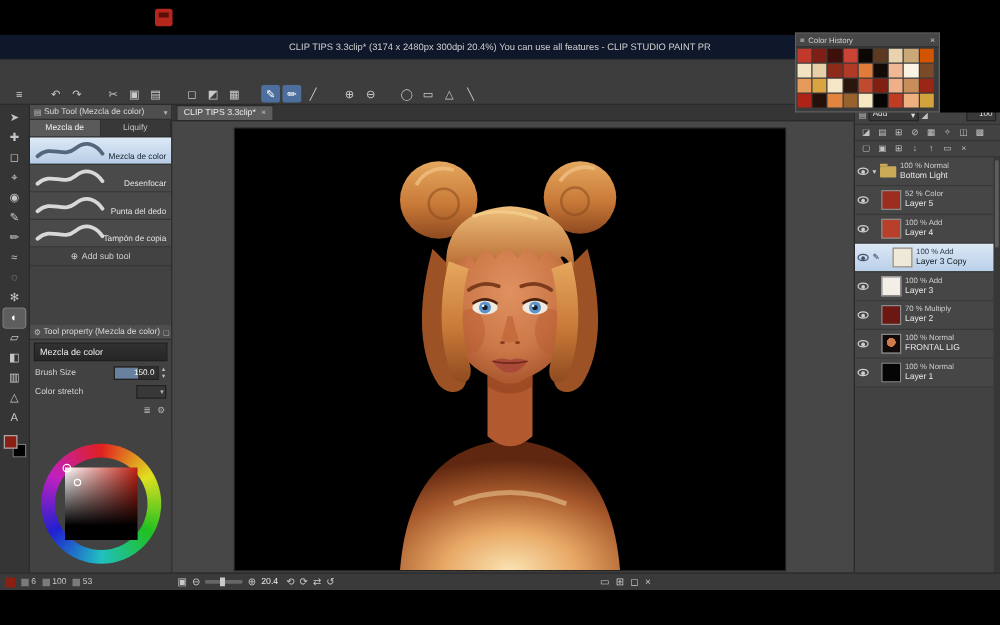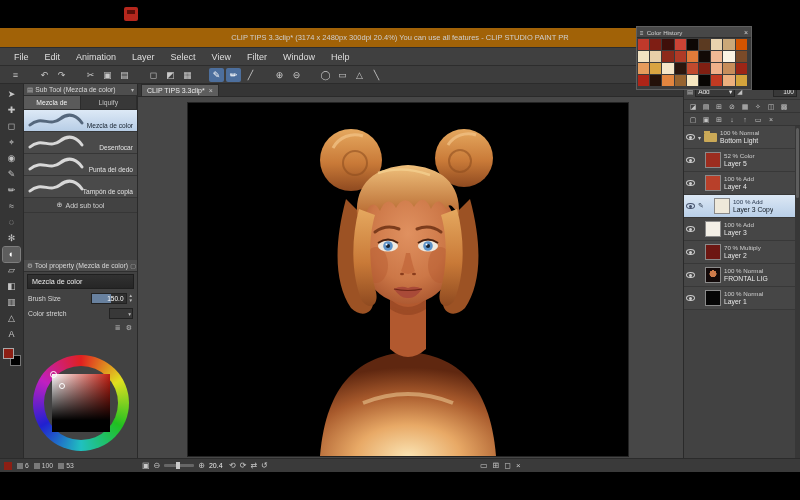--- a/index.html
+++ b/index.html
@@ -1,21 +1,21 @@
 <!DOCTYPE html>
 <html style="--fg: #8c1f14; --accent: #4d6f9d; --selection: #c3d6ea; --canvas-bg: #000000;"><head>
 <meta charset="utf-8">
 <style>
   *{margin:0;padding:0;box-sizing:border-box}
   html,body{width:800px;height:500px;overflow:hidden;background:#000;font-family:"Liberation Sans",sans-serif}
   .screen{position:relative;width:800px;height:500px;background:#000}
   .rec{position:absolute;left:124px;top:7px;width:14px;height:14px;background:#b5271d;border-radius:2px;z-index:6}
   .rec::after{content:"";position:absolute;left:3px;top:3px;width:8px;height:4px;background:#5a0e08}
   .app{position:absolute;left:0;top:28px;width:800px;height:444px;background:#3c3c3c;color:#d4d4d4}
-  .titlebar{position:absolute;left:0;top:0;width:100%;height:20px;background:#a16207;border-bottom:1px solid #2d2d2d;text-align:center;font-size:7.5px;line-height:20px;color:#cfcfcf;white-space:nowrap;overflow:hidden}
+  .titlebar{position:absolute;left:0;top:0;width:100%;height:20px;background:#0f172a;border-bottom:1px solid #2d2d2d;text-align:center;font-size:7.5px;line-height:20px;color:#cfcfcf;white-space:nowrap;overflow:hidden}
   .menubar{position:absolute;top:20px;left:0;width:100%;height:18px;background:#404040;border-bottom:1px solid #2d2d2d;display:flex;align-items:center;padding-left:6px}
   .menu-item{font-size:9px;padding:0 8px;color:#dedede;cursor:default}
   .toolbar{position:absolute;top:38px;left:0;width:100%;height:18px;background:#3d3d3d;border-bottom:1px solid #2b2b2b;display:flex;align-items:center;padding-left:8px;gap:2px}
   .tb-icon{width:15px;height:14px;font-size:9px;line-height:14px;text-align:center;color:#c9c9c9;border-radius:2px}
   .tb-icon.gap{margin-left:12px}
   .tb-icon.sel{background:#4d6f9d;color:#fff}
   
   .toolstrip{position:absolute;left:0;top:56px;width:24px;bottom:14px;background:#353535;border-right:1px solid #2a2a2a;display:flex;flex-direction:column;align-items:center;padding-top:3px;gap:1px}
   .ts-icon{width:17px;height:15px;font-size:9px;line-height:15px;text-align:center;color:#c5c5c5;border-radius:2px}
   .ts-icon.sel{background:#5e5e5e;color:#fff;outline:1px solid #7d7d7d}
@@ -115,32 +115,20 @@
 
 <div class="screen">
   <div class="rec"></div>
 
   <div class="app">
 
     <div class="titlebar">
       <span>CLIP TIPS 3.3clip* (3174 x 2480px 300dpi 20.4%)  You can use all features - CLIP STUDIO PAINT PR</span>
     </div>
 
-    <div class="menubar">
-
-    <span class="menu-item">File</span>
-        <span class="menu-item">Edit</span>
-        <span class="menu-item">Animation</span>
-        <span class="menu-item">Layer</span>
-        <span class="menu-item">Select</span>
-        <span class="menu-item">View</span>
-        <span class="menu-item">Filter</span>
-        <span class="menu-item">Window</span>
-        <span class="menu-item">Help</span>
-      </div>
 
     <div class="toolbar">
 
     <span class="tb-icon">≡</span>
         <span class="tb-icon gap">↶</span>
         <span class="tb-icon">↷</span>
         <span class="tb-icon gap">✂</span>
         <span class="tb-icon">▣</span>
         <span class="tb-icon">▤</span>
         <span class="tb-icon gap">◻</span>

